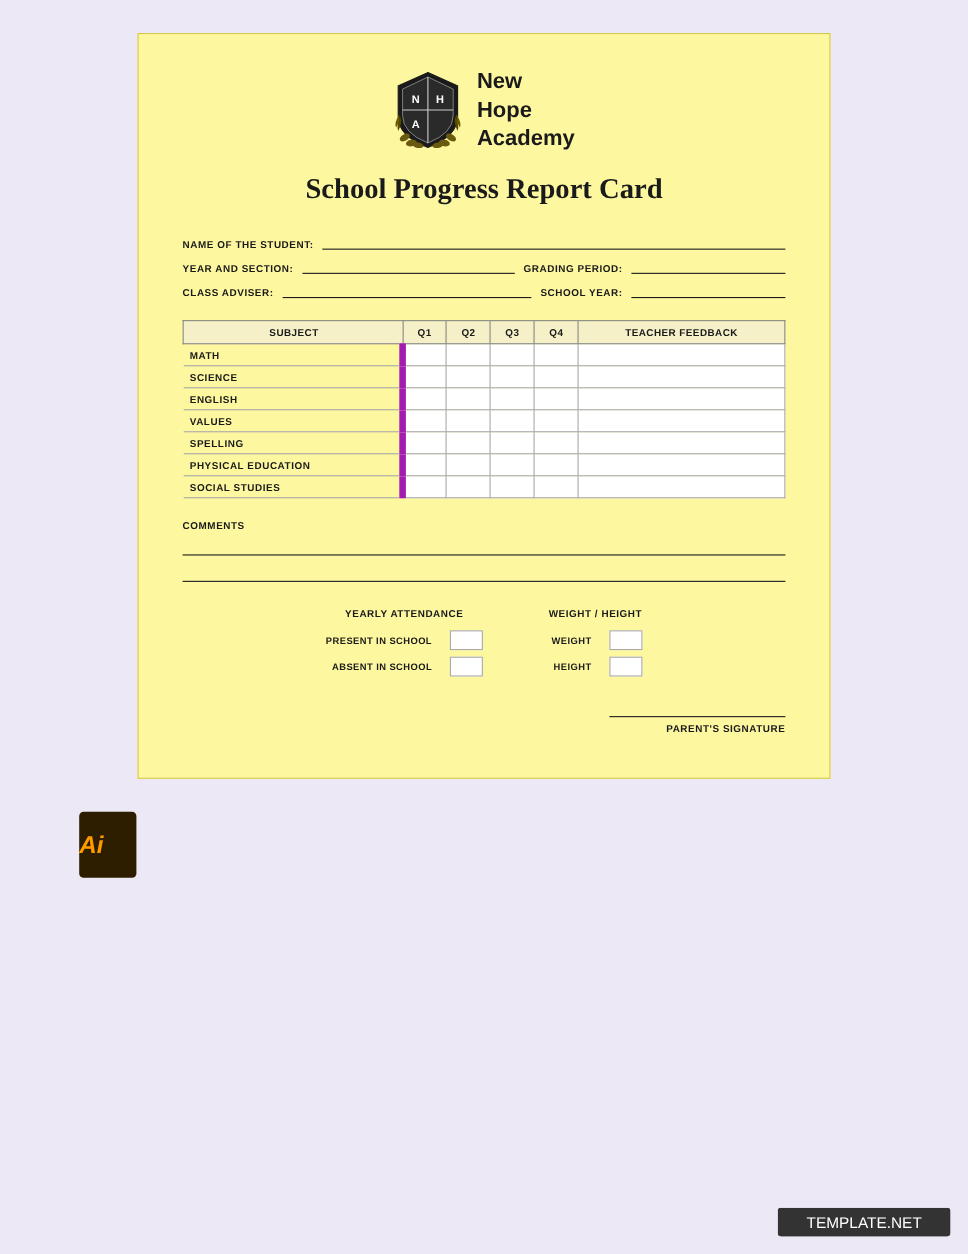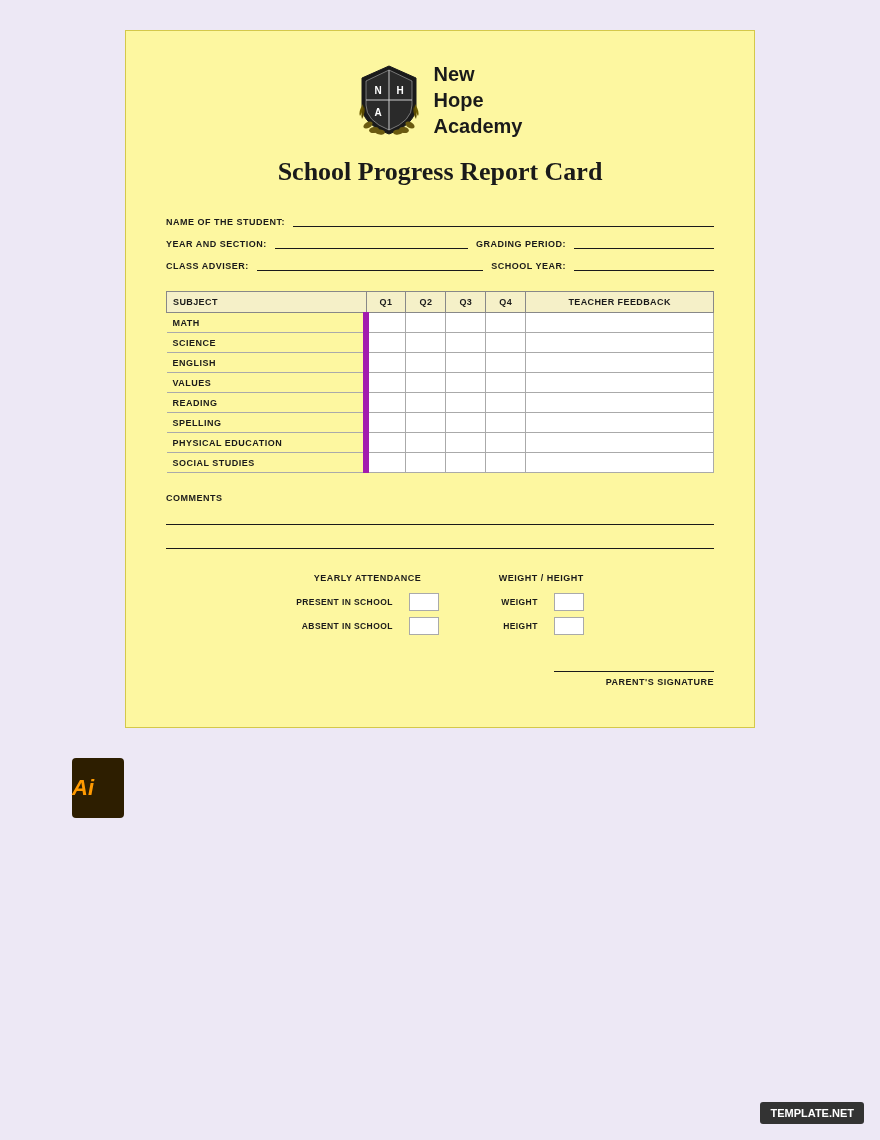--- a/index.html
+++ b/index.html
@@ -104,21 +104,21 @@
       border: 1px solid #888;
       font-size: 9px;
       font-weight: bold;
       color: #1a1a1a;
       padding: 5px 4px;
       text-align: center;
       letter-spacing: 0.4px;
     }
 
     .grades-table th.subject-header {
-      text-align: left;
+      text-align: center;
       padding-left: 6px;
     }
 
     .grades-table th.feedback-header {
       text-align: center;
     }
 
     .grades-table td {
       border: 1px solid #aaa;
       background-color: #ffffff;
@@ -255,25 +255,24 @@
       font-style: italic;
     }
 
     
     .template-badge {
       position: fixed;
       bottom: 16px;
       right: 16px;
       background-color: #333;
       color: #fff;
-      font-size: 11px;
-      padding: 5px 10px;
+      font-size: 14px;
+      padding: 5px 26px;
       border-radius: 3px;
       font-family: Arial, sans-serif;
-      font-weight: bold;
     }
   </style>
 </head>
 <body>
 
 <div class="report-card">
 
   <div class="header">
 
     <svg class="logo-shield" viewBox="0 0 62 72" xmlns="http://www.w3.org/2000/svg">
@@ -370,28 +369,20 @@
           </tr>
           <tr>
             <td class="subject-cell">VALUES</td>
             <td class="grade-cell"></td>
             <td class="grade-cell"></td>
             <td class="grade-cell"></td>
             <td class="grade-cell"></td>
             <td class="feedback-cell"></td>
           </tr>
           <tr>
-            <td class="subject-cell">READING</td>
-            <td class="grade-cell"></td>
-            <td class="grade-cell"></td>
-            <td class="grade-cell"></td>
-            <td class="grade-cell"></td>
-            <td class="feedback-cell"></td>
-          </tr>
-          <tr>
             <td class="subject-cell">SPELLING</td>
             <td class="grade-cell"></td>
             <td class="grade-cell"></td>
             <td class="grade-cell"></td>
             <td class="grade-cell"></td>
             <td class="feedback-cell"></td>
           </tr>
           <tr>
             <td class="subject-cell">PHYSICAL EDUCATION</td>
             <td class="grade-cell"></td>

